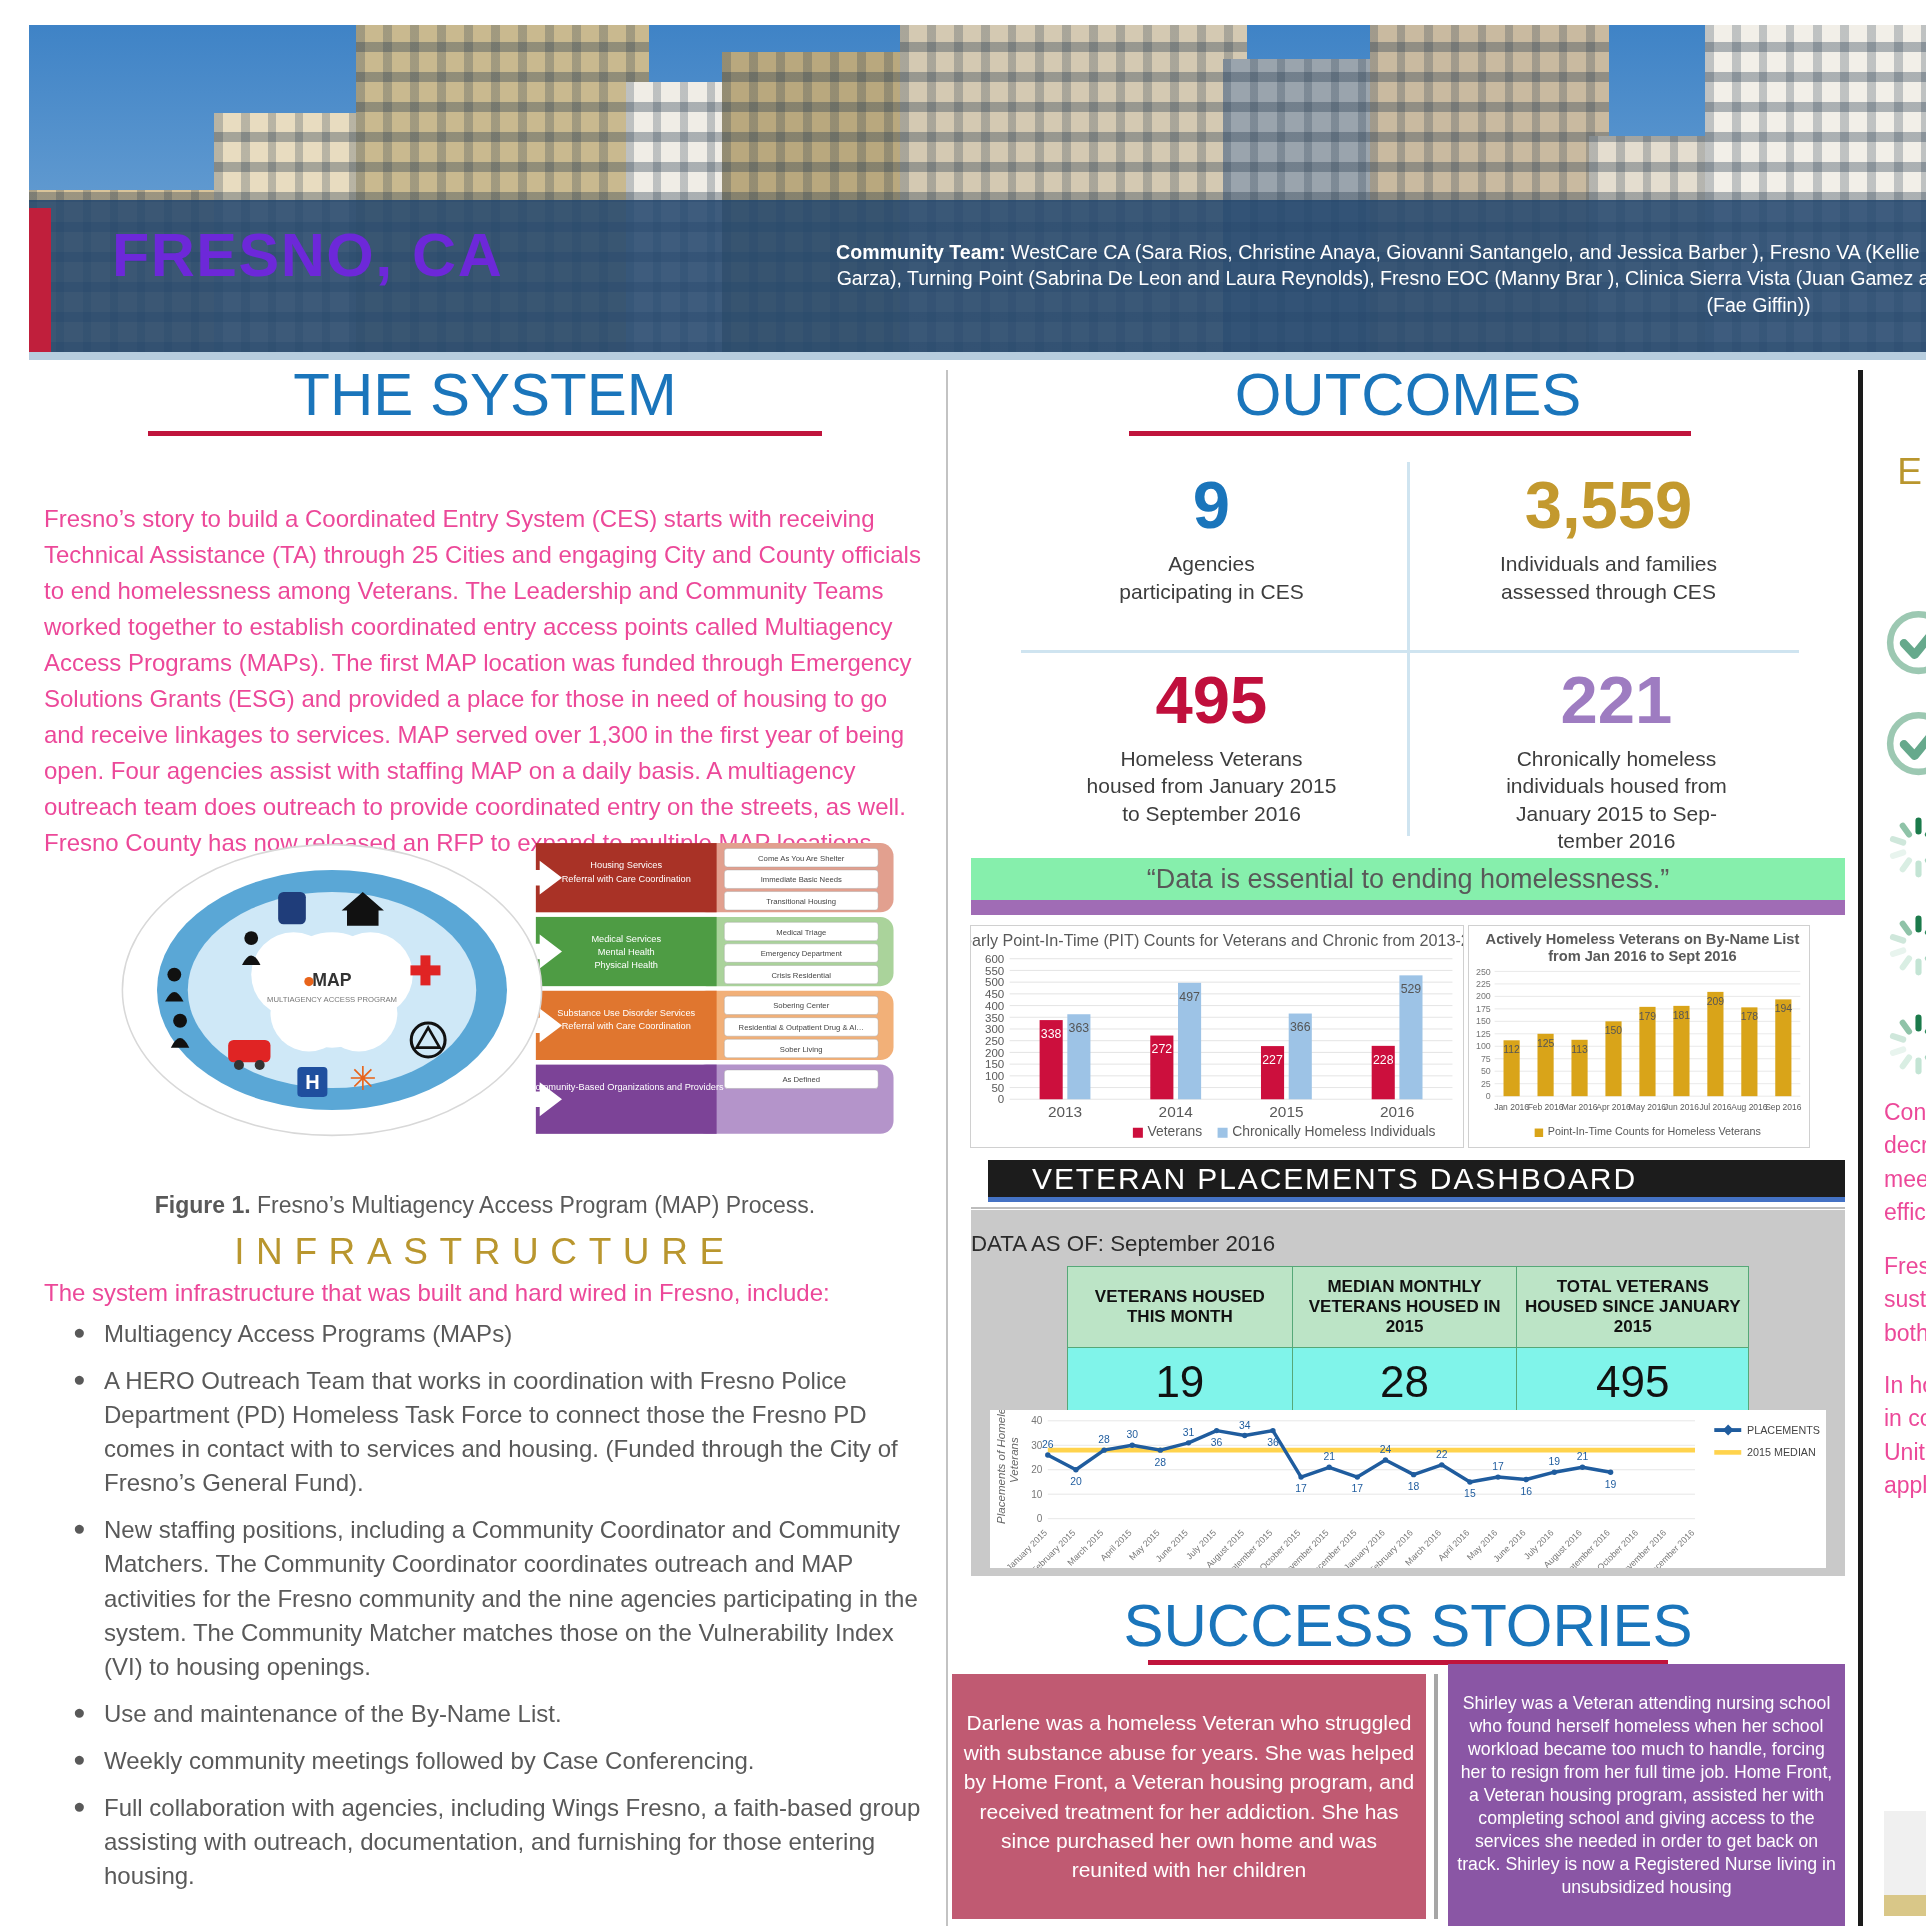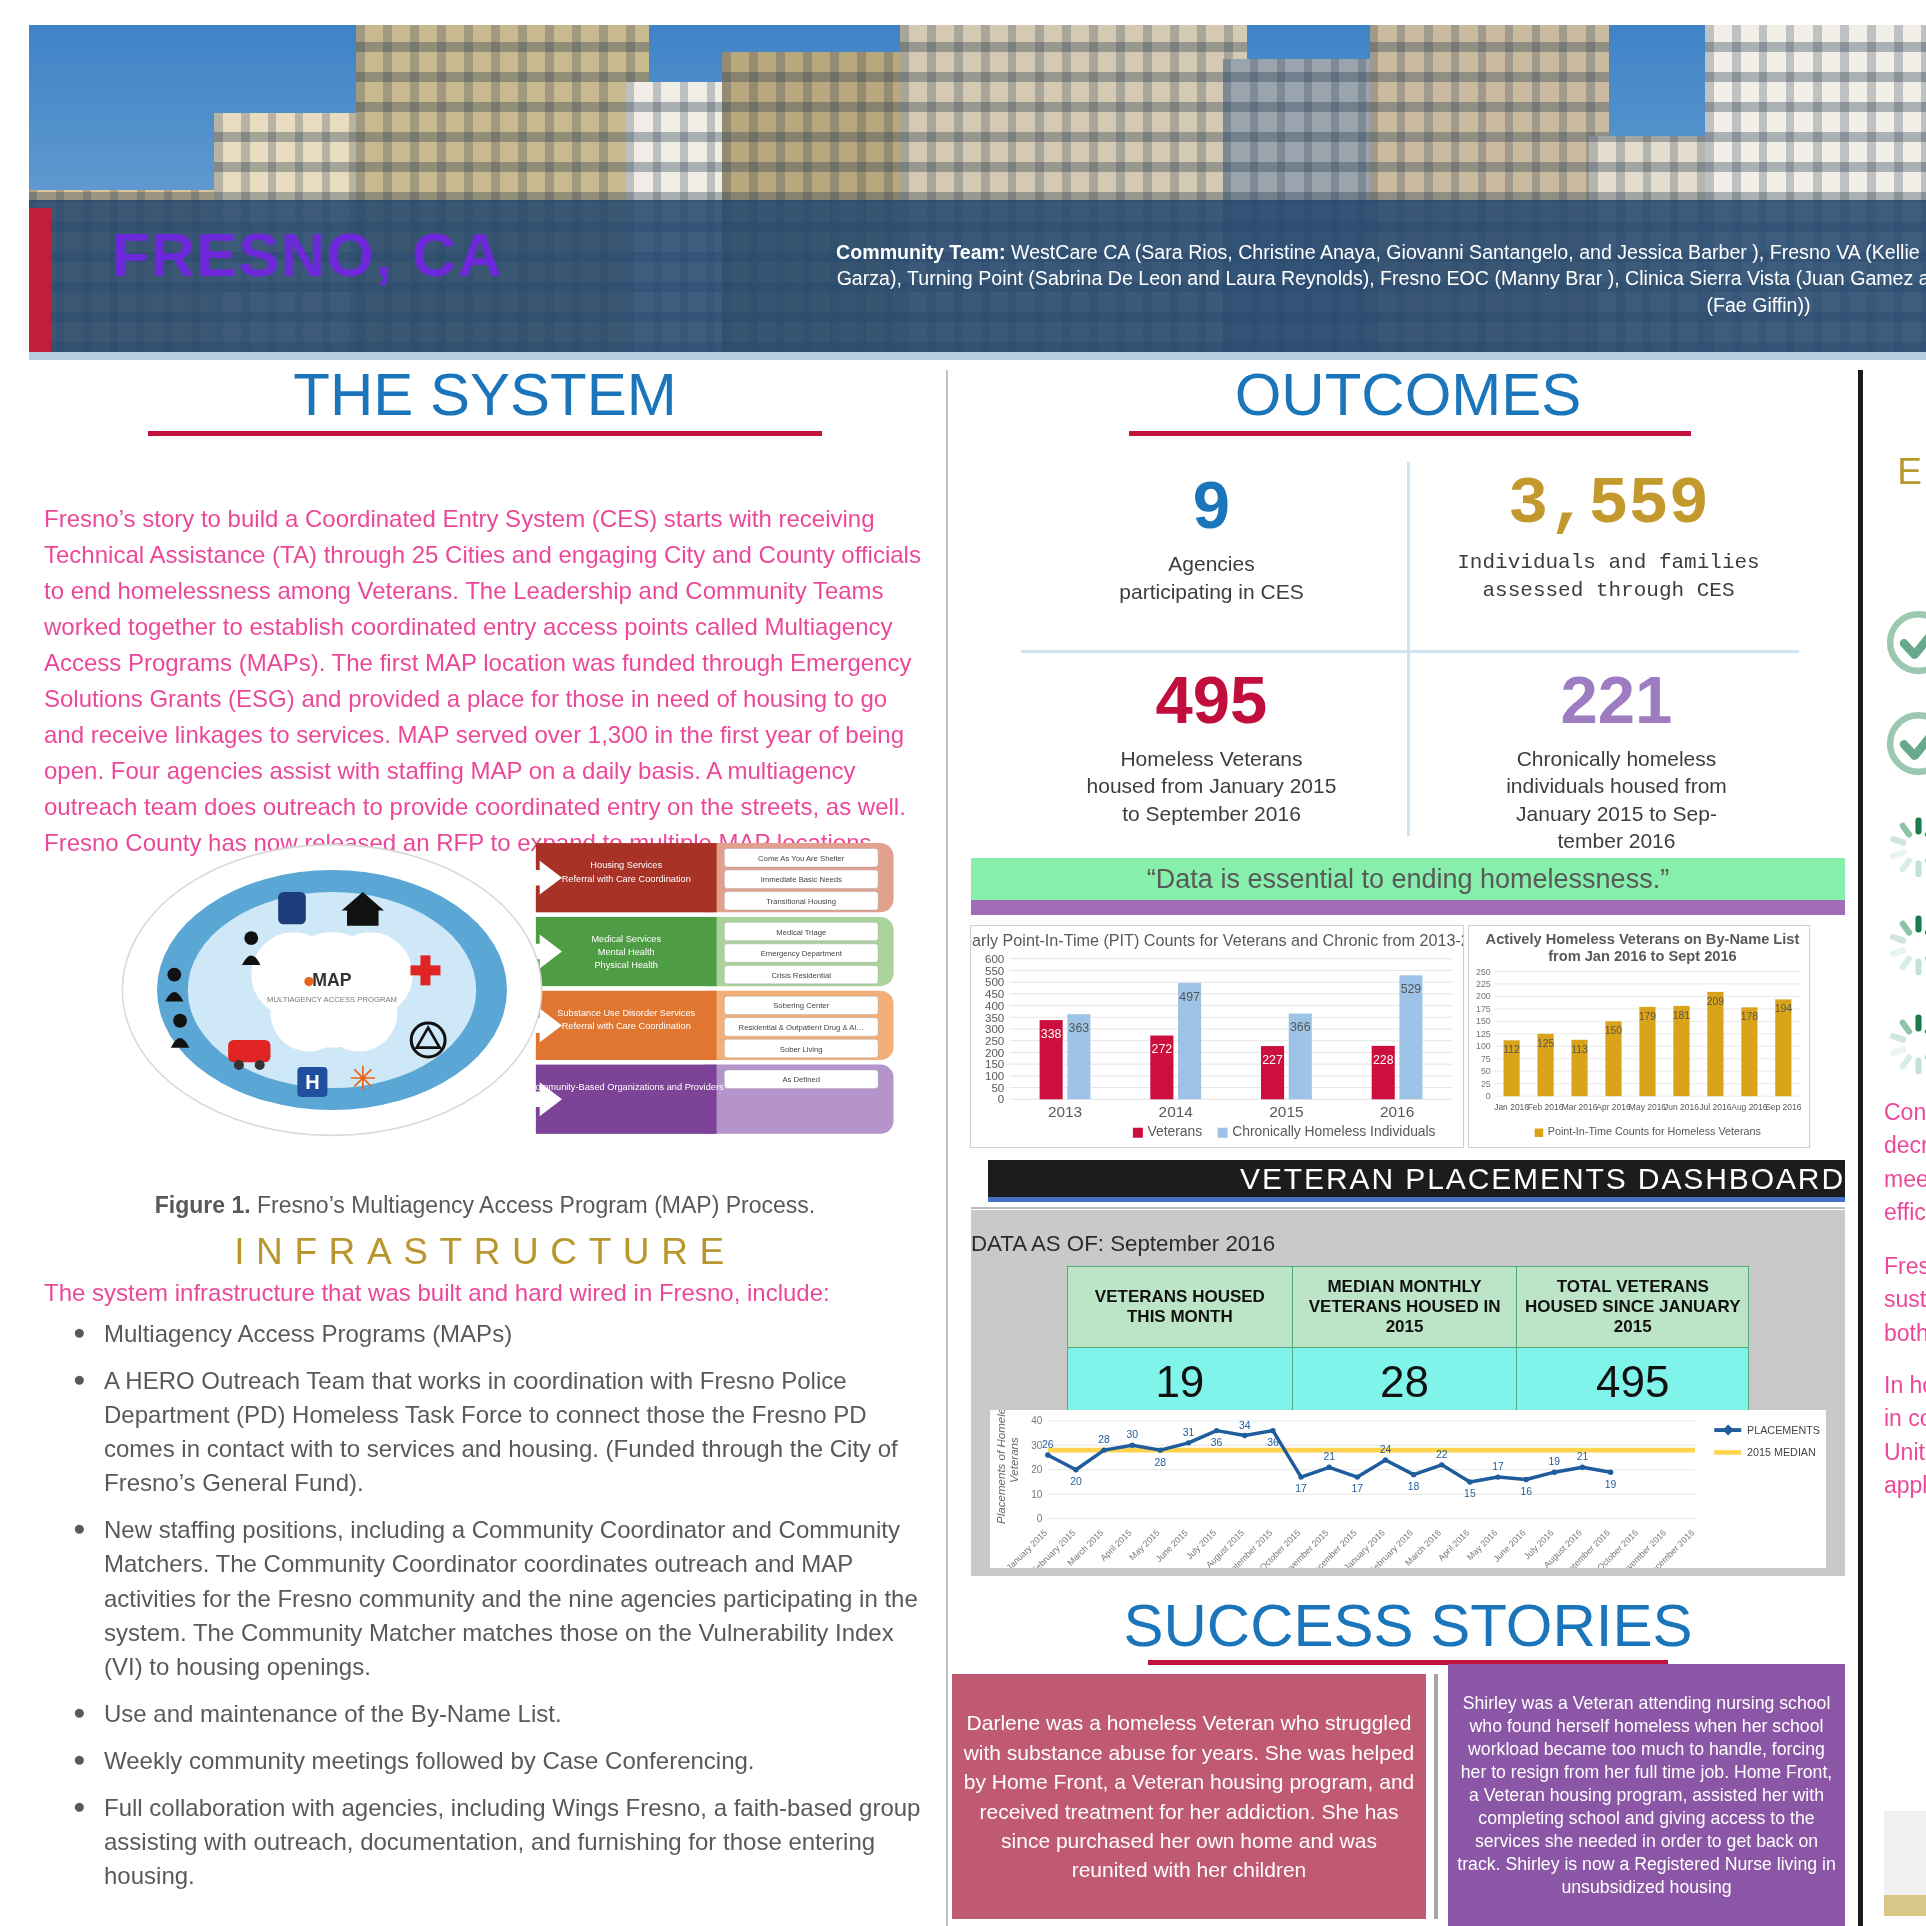--- a/index.html
+++ b/index.html
@@ -39,21 +39,21 @@
 
   #data-quote { left:971px; top:858px; width:874px; height:42px; background:#86efac;
     color:#595959; font-size:27px; text-align:center; line-height:42px; }
   #purple-strip { left:971px; top:900px; width:874px; height:15.4px; background:#a06cb5; }
 
   .chart-panel { background:#fff; border:1.2px solid #d0d0d0; }
   #pit-panel { left:970px; top:925px; width:494px; height:223px; }
   #bnl-panel { left:1468px; top:925px; width:342px; height:223px; }
 
   #dash-bar { left:988px; top:1160px; width:857px; height:37px; background:#1c1c1c;
-    color:#fff; font-size:30px; letter-spacing:1.9px; text-align:right; line-height:37px; }
+    color:#fff; font-size:30px; letter-spacing:1.9px; text-align:left; line-height:37px;padding-left:44px; }
   #dash-blue { left:988px; top:1197px; width:857px; height:5.4px; background:#4472c4; }
   #dash-grayline { left:971px; top:1207px; width:874px; height:1.9px; background:#bdbdbd; }
   #dash-panel { left:971px; top:1210px; width:874px; height:366px; background:#c9c9c9; }
   #dash-asof { font-size:22.3px; color:#2b2b2b; text-align:left; margin-top:21px; }
   #dash-table { position:absolute; left:96px; top:56px; width:682px; border-collapse:collapse; }
   #dash-table th { background:#bce4c6; border:1.5px solid #56a878; font-size:17px; color:#111;
     padding:10px 5.4px; font-weight:bold; }
   #dash-table td { background:#80f4ea; border:1.5px solid #56a878; font-size:44px; color:#111;
     text-align:center; padding:8.5px 0; font-weight:400; }
   #line-panel { position:absolute; left:19px; top:200px; width:836px; height:158px; background:#fff; }
@@ -206,21 +206,21 @@
   </div>
 
 <div class="abs col-title" style="left:971px; top:360px; width:874px;">OUTCOMES</div>
 <div class="abs red-rule" style="left:1129px; top:431px; width:562px;"></div>
 <div class="abs" id="stats">
     <div class="stat-cell" style="left: 0px; top: 15.4px;">
       <div class="stat-num" style="color: rgb(26, 117, 187);">9</div>
       <div class="stat-label" style="white-space: pre-line;">Agencies
 participating in CES</div>
     </div>
-    <div class="stat-cell" style="left: 397px; top: 15.4px; font-family: Liberation Mono, monospace;">
+    <div class="stat-cell" style="left: 397px; top: 15.4px;">
       <div class="stat-num" style="color: rgb(195, 153, 46);">3,559</div>
       <div class="stat-label" style="white-space: pre-line;">Individuals and families
 assessed through CES</div>
     </div>
     <div class="stat-cell" style="left: 0px; top: 210px;">
       <div class="stat-num" style="color: rgb(192, 15, 60);">495</div>
       <div class="stat-label" style="white-space: pre-line;">Homeless Veterans
 housed from January 2015
 to September 2016</div>
     </div>

